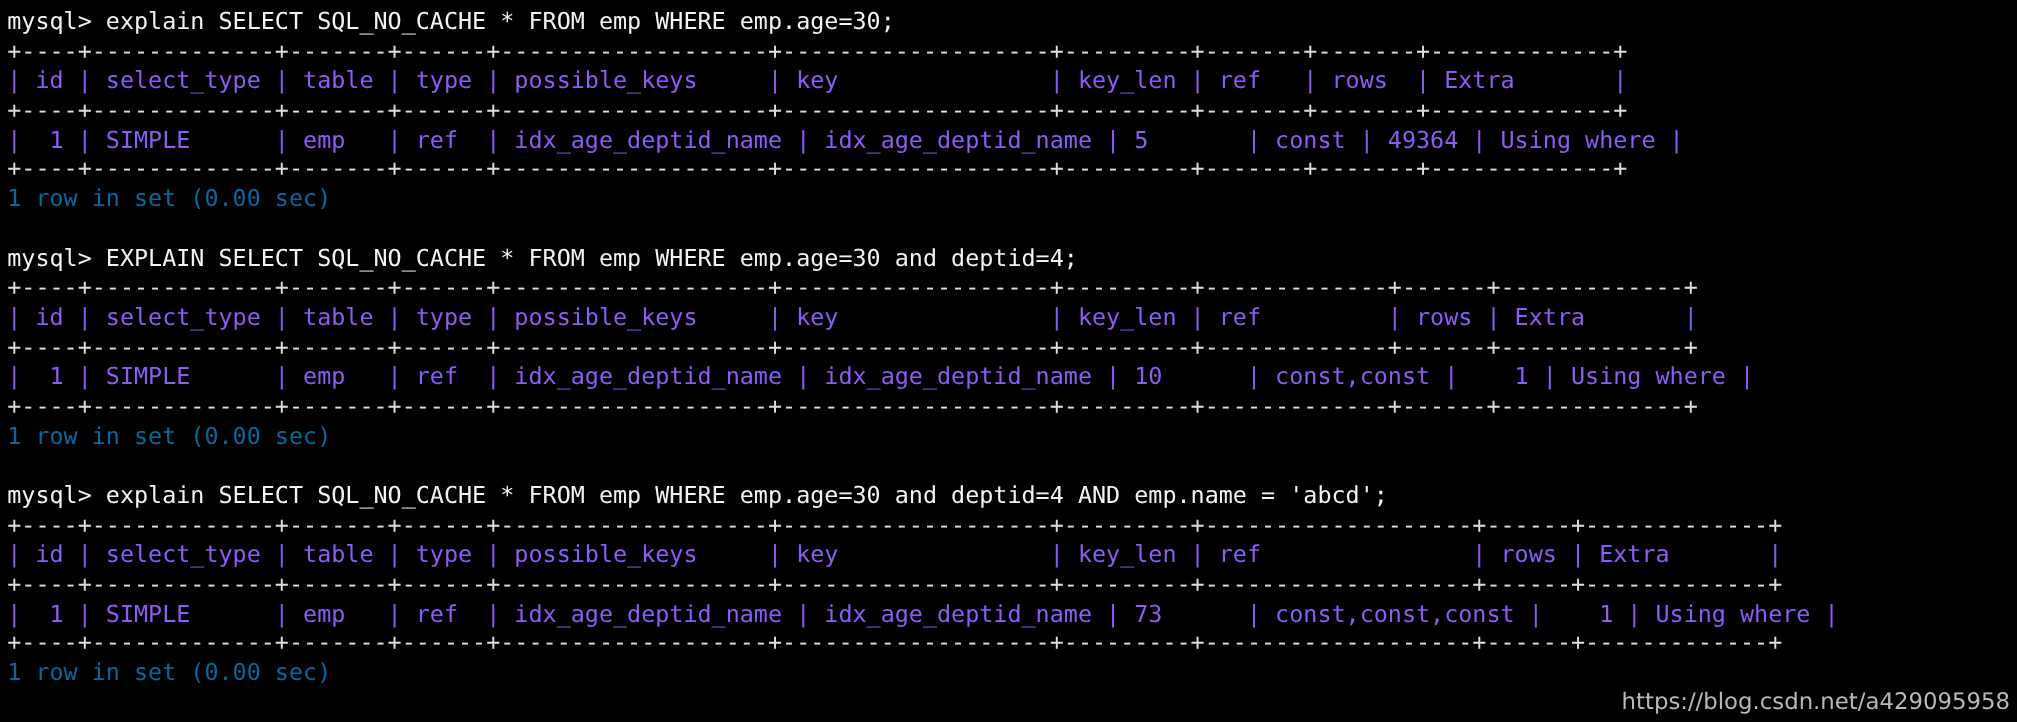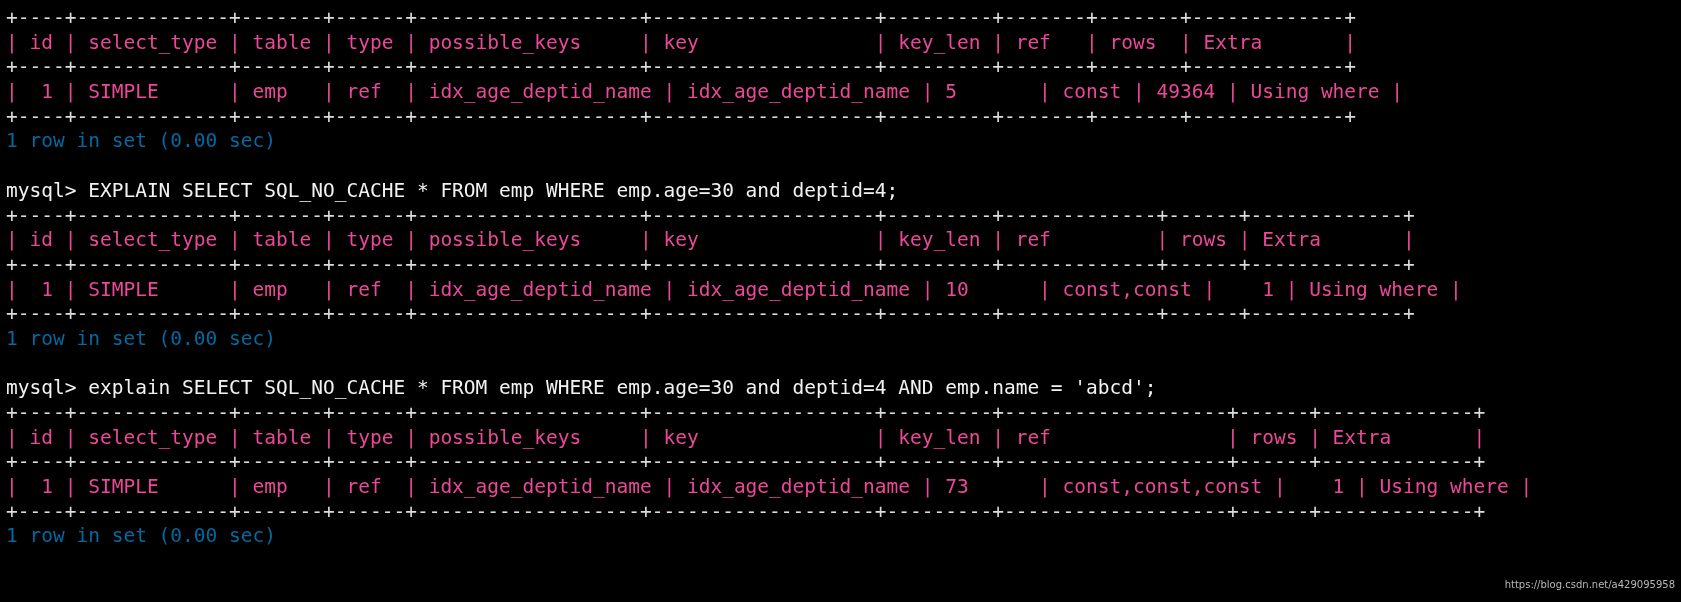--- a/index.html
+++ b/index.html
@@ -22,52 +22,53 @@
     box-sizing: border-box;
     padding: 6px 0 0 6px;
   }
   .block {
     display: block;
   }
   .line {
     display: block;
     white-space: pre;
     height: 24.7px;
-    color: #ec4899;
+    color: #8b5cf6;
   }
   .line.prompt-line {
     color: #f2f2f2;
   }
   .line.rule {
     color: #dcdcdc;
   }
   .line.status {
     color: #0369a1;
   }
   .spacer {
     display: block;
     height: 24.7px;
   }
   #watermark {
     position: absolute;
     right: 6px;
     bottom: 4px;
     font-family: "DejaVu Sans", "Liberation Sans", sans-serif;
-    font-size: 10px;
+    font-size: 19px;
     color: #b9b9b9;
     letter-spacing: 0px;
     white-space: pre;
   }
 </style>
 </head>
 <body>
 
 <div id="terminal">
 
   <div class="block">
+    <span class="line prompt-line">mysql&gt; explain SELECT SQL_NO_CACHE * FROM emp WHERE emp.age=30;</span>
     <span class="line rule">+----+-------------+-------+------+-------------------+-------------------+---------+-------+-------+-------------+</span>
     <span class="line">| id | select_type | table | type | possible_keys     | key               | key_len | ref   | rows  | Extra       |</span>
     <span class="line rule">+----+-------------+-------+------+-------------------+-------------------+---------+-------+-------+-------------+</span>
     <span class="line">|  1 | SIMPLE      | emp   | ref  | idx_age_deptid_name | idx_age_deptid_name | 5       | const | 49364 | Using where |</span>
     <span class="line rule">+----+-------------+-------+------+-------------------+-------------------+---------+-------+-------+-------------+</span>
     <span class="line status">1 row in set (0.00 sec)</span>
   </div>
 
   <span class="spacer"></span>
 

